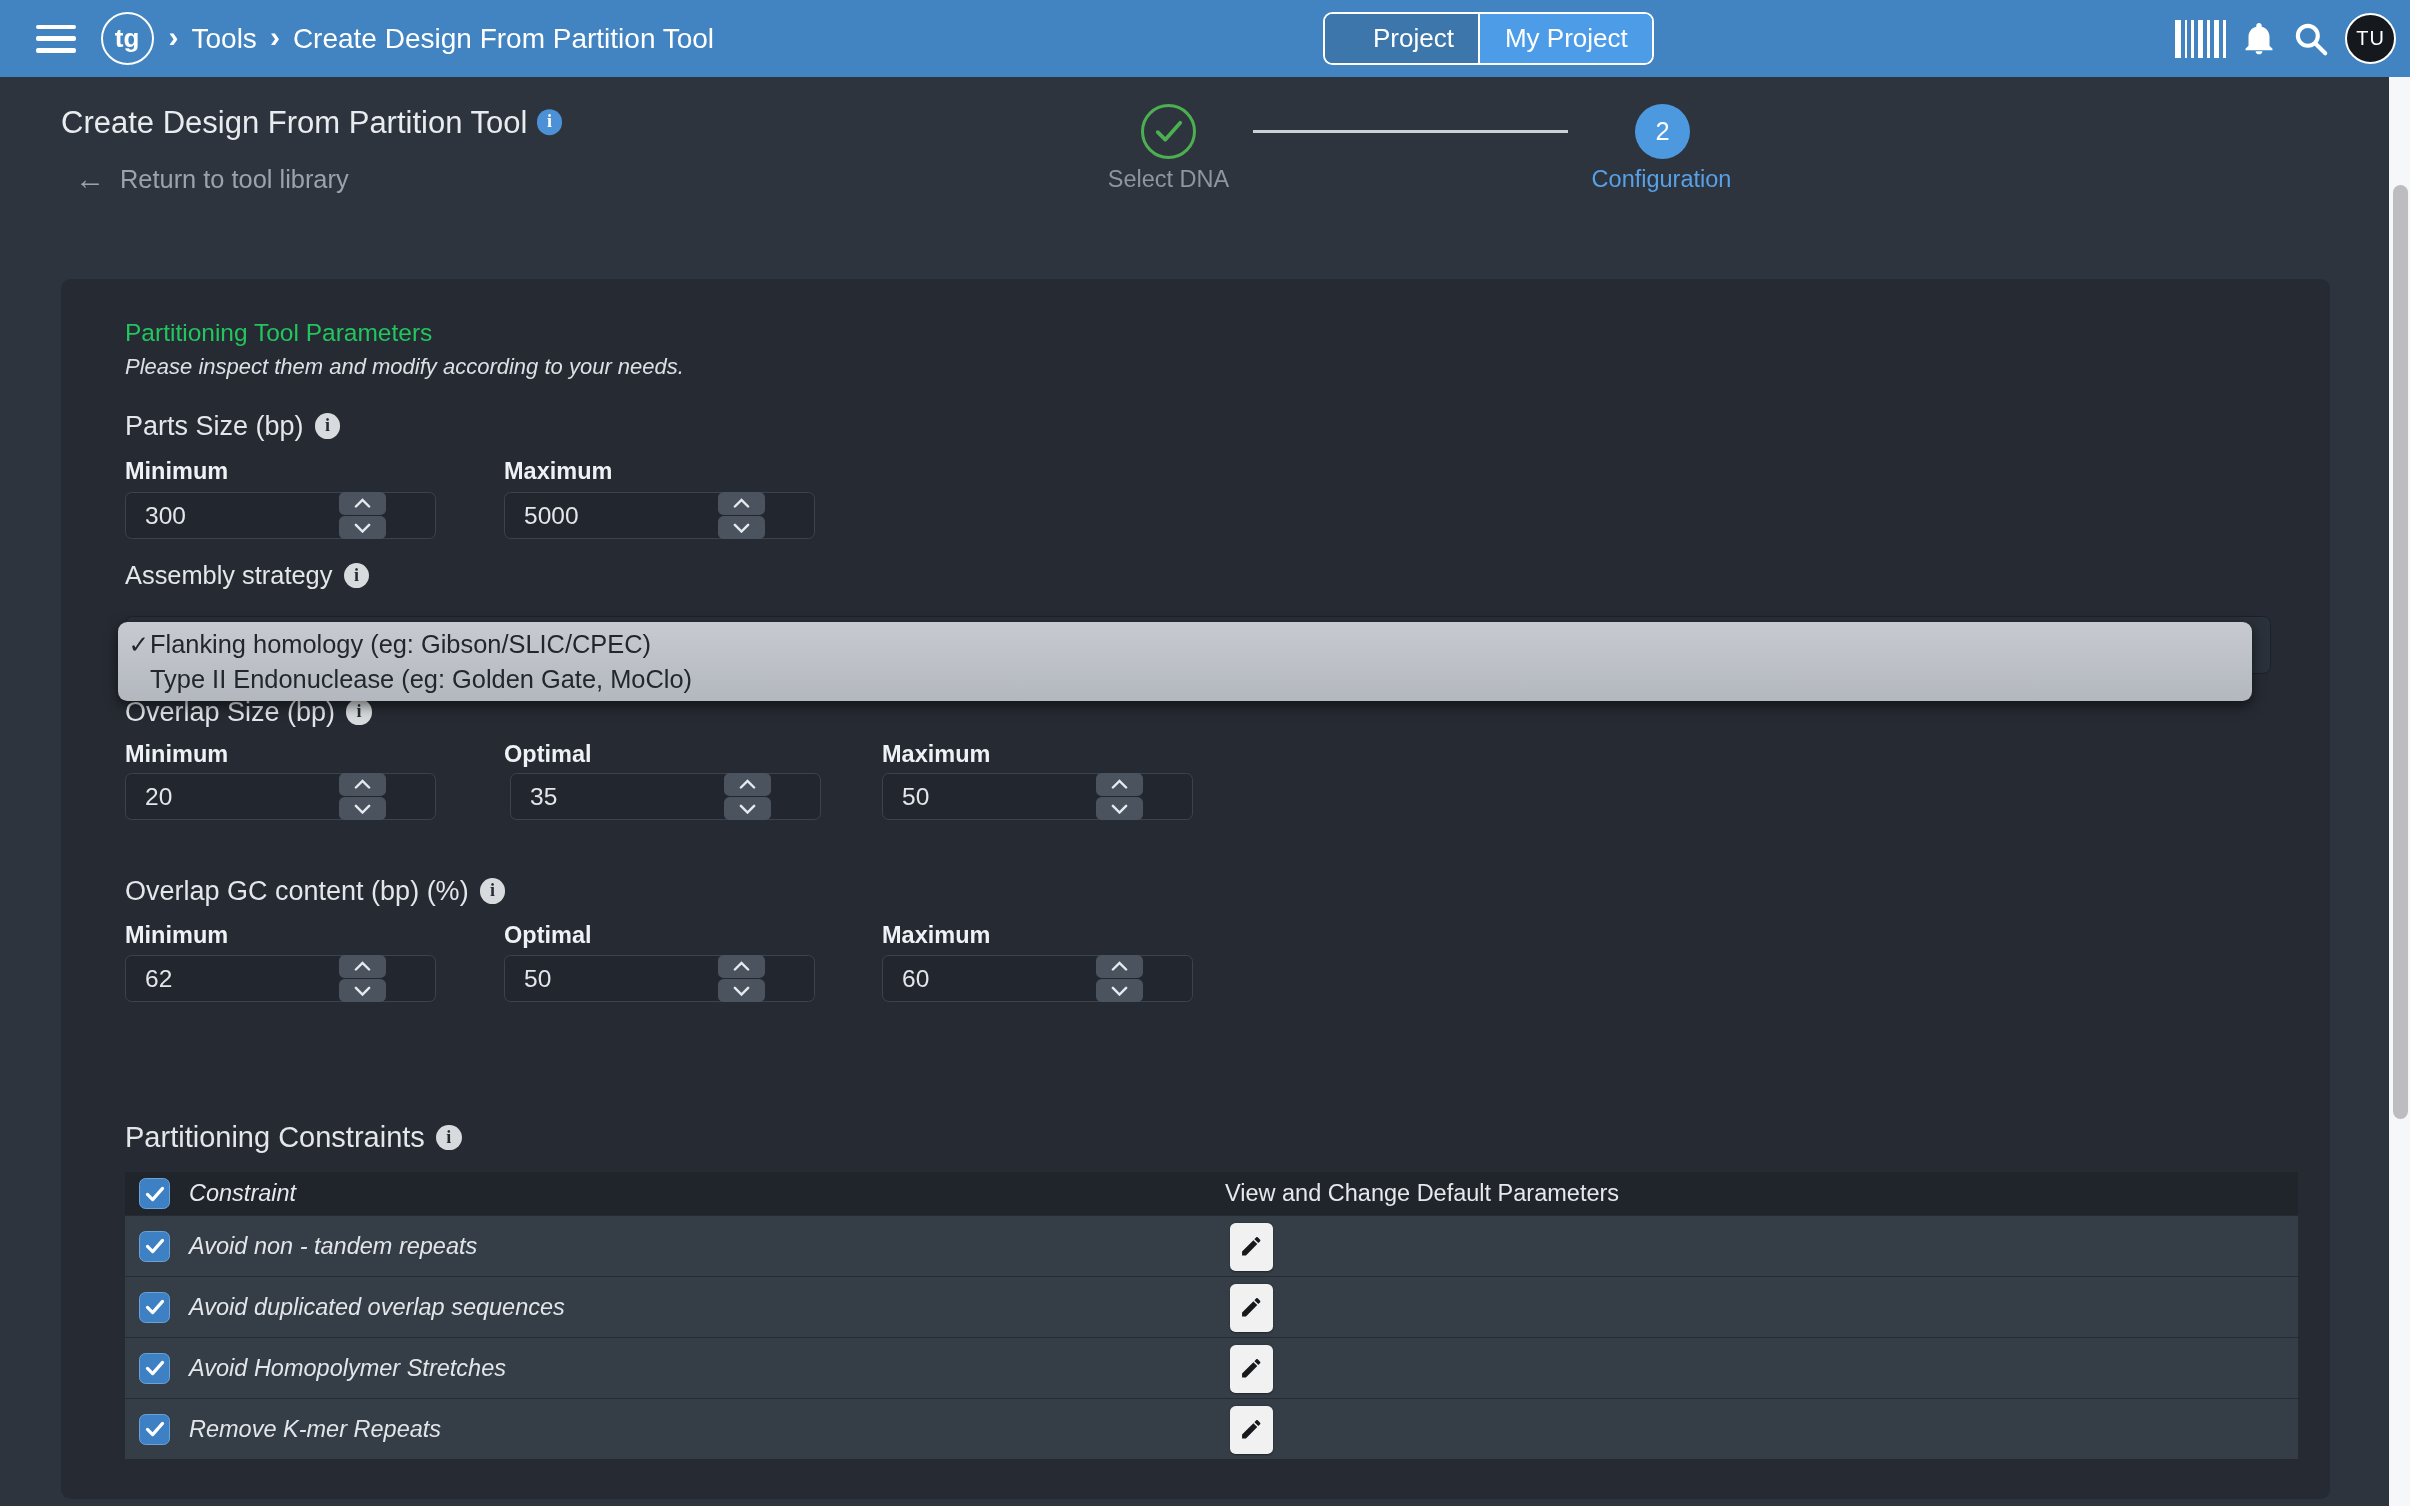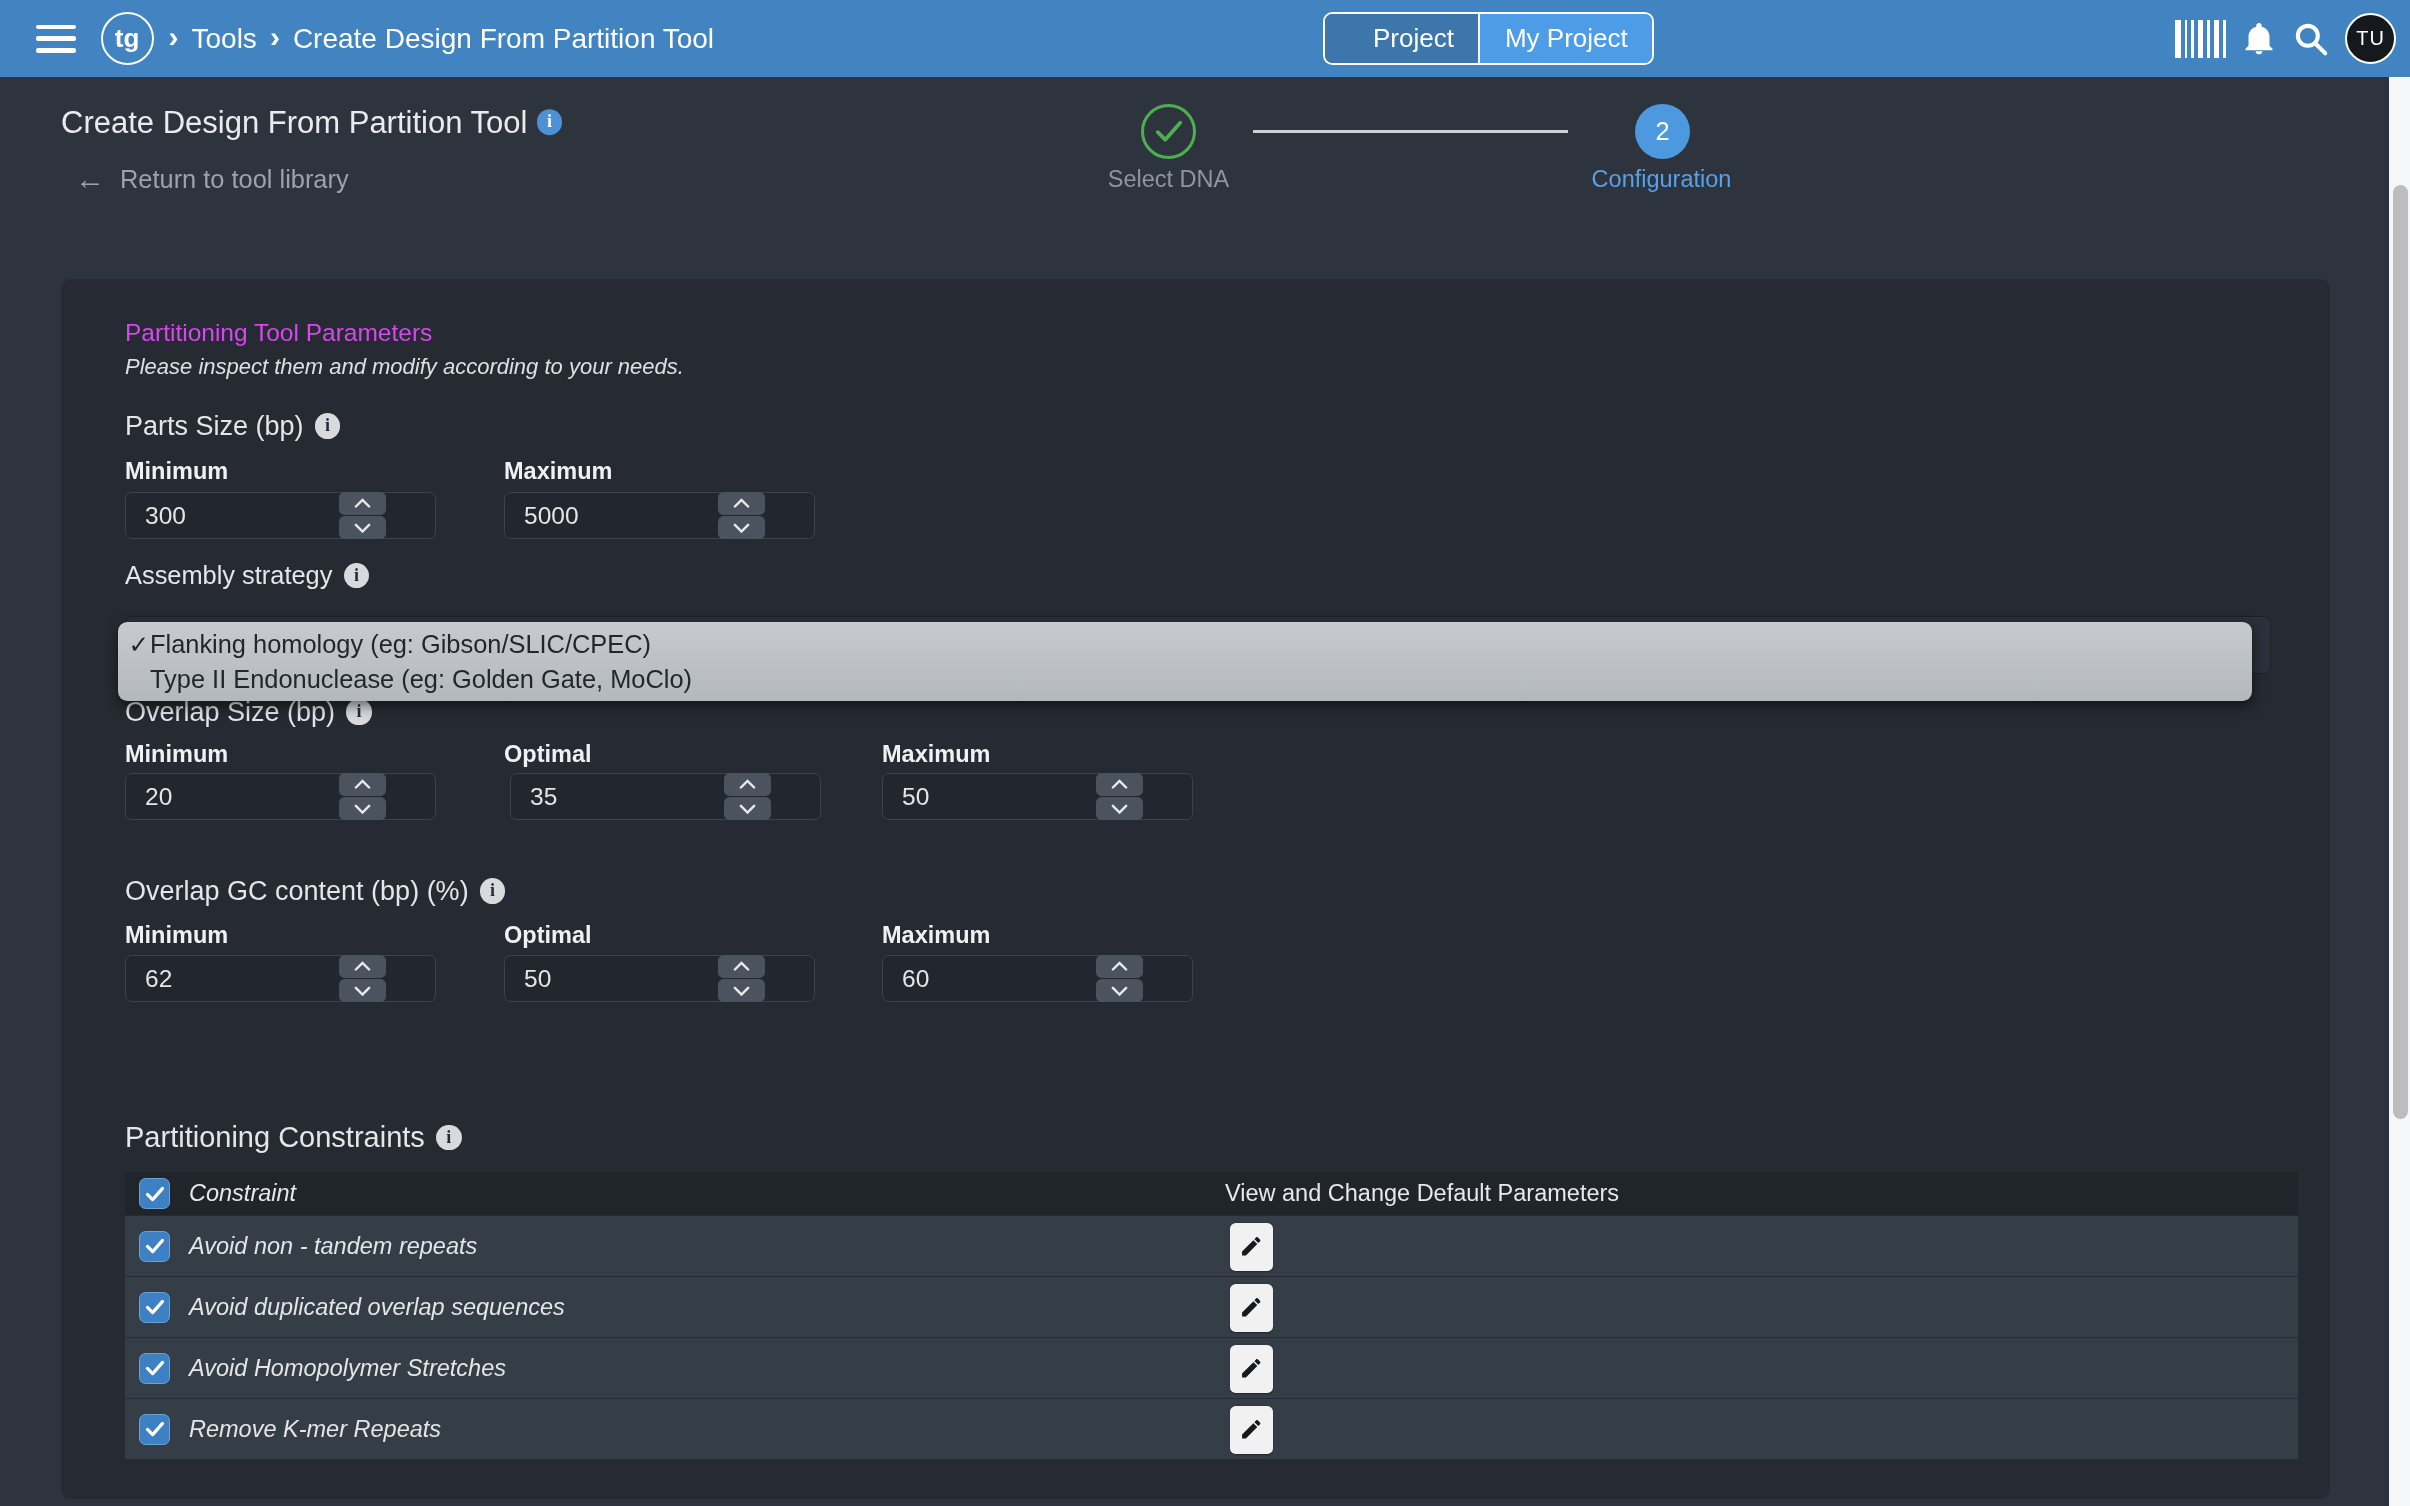--- a/index.html
+++ b/index.html
@@ -54,21 +54,21 @@
   .step-done { left:1141px; top:104px; border:3.8px solid #4caf50; background:transparent; }
   .step-line { position:absolute; left:1253px; top:130px; width:315px; height:2.8px; background:#ccd1d6; }
   .step-active { left:1635px; top:104px; background:#4d99e0; color:#fff; font-size:25.4px; }
   .step-label { position:absolute; font-size:23.5px; }
   .step-label.done   { left:1065px; top:166px; width:207px; text-align:center; color:#8d959e; }
   .step-label.active { left:1558px; top:166px; width:207px; text-align:center; color:#57a1e8; }
 
   
   .card { position:absolute; left:61px; top:279px; width:2269px; height:1220px;
           background:#262b33; border-radius:9.4px; }
-  .card-h { position:absolute; left:64px; top:40px; font-size:24.5px; color:#d946ef; }
+  .card-h { position:absolute; left:64px; top:40px; font-size:24.5px; color:#22c55e; }
   .card-sub { position:absolute; left:64px; top:75px; font-size:22px; font-style:italic; color:#dce0e4; }
 
   .sec-label { position:absolute; font-size:27px; color:#e3e7ea; }
   .fld-label { position:absolute; font-size:23.5px; font-weight:bold; color:#eff2f4; }
 
   .num-field { position:absolute; width:261px; height:47px; }
   .num-input { position:absolute; left:0; top:0; width:311px; height:47px; background:#22262e;
                border:1.9px solid #3c434d; border-radius:6.6px; color:#e2e6e9; font-size:24.5px;
                display:flex; align-items:center; padding-left:19px; }
   .spinner { position:absolute; right:0; top:0; width:47px; height:47px; display:flex;

